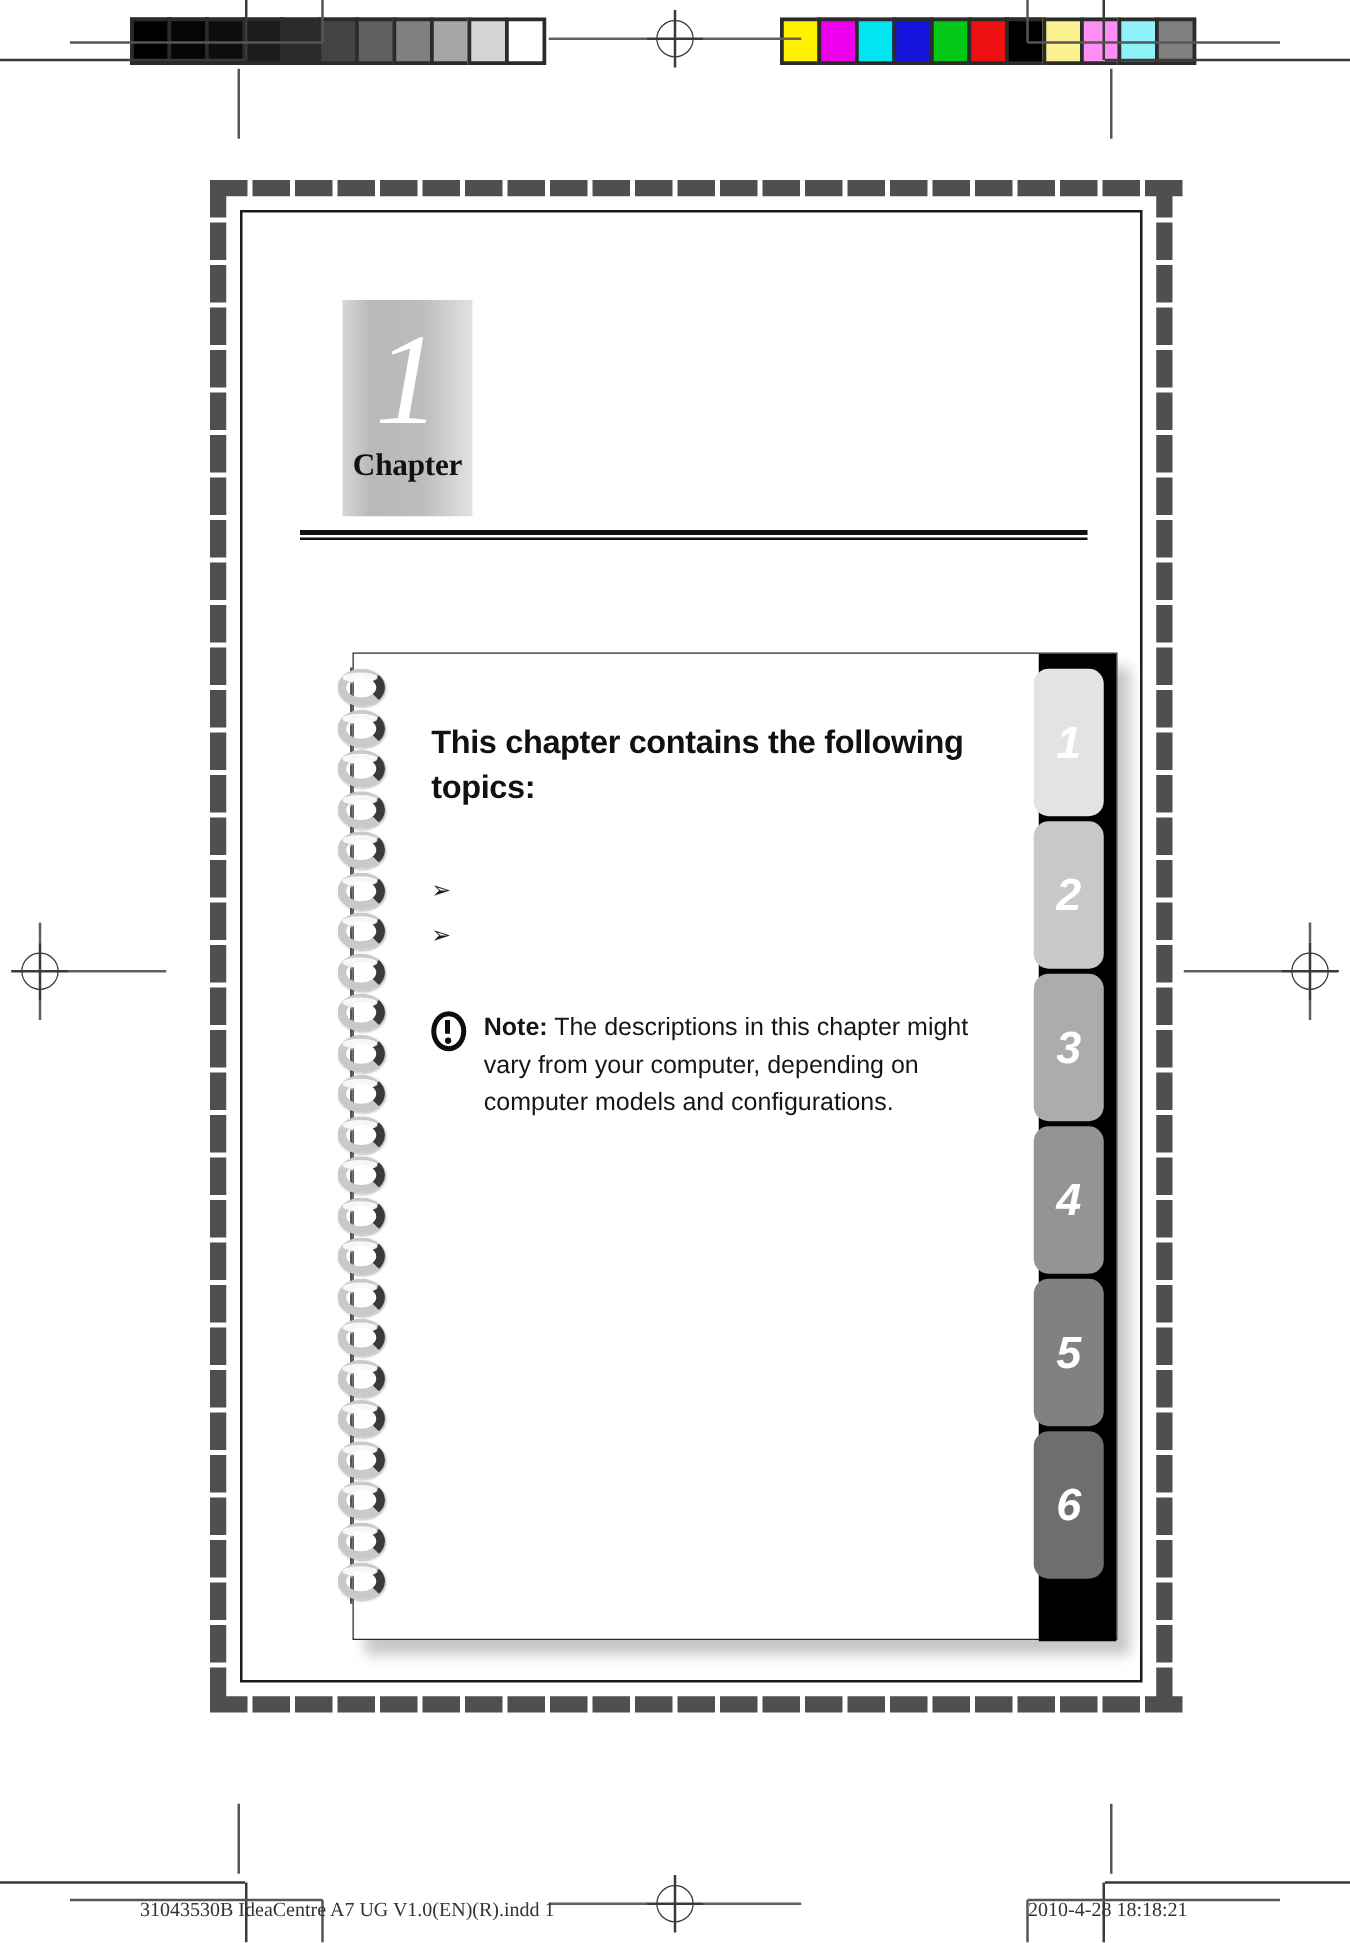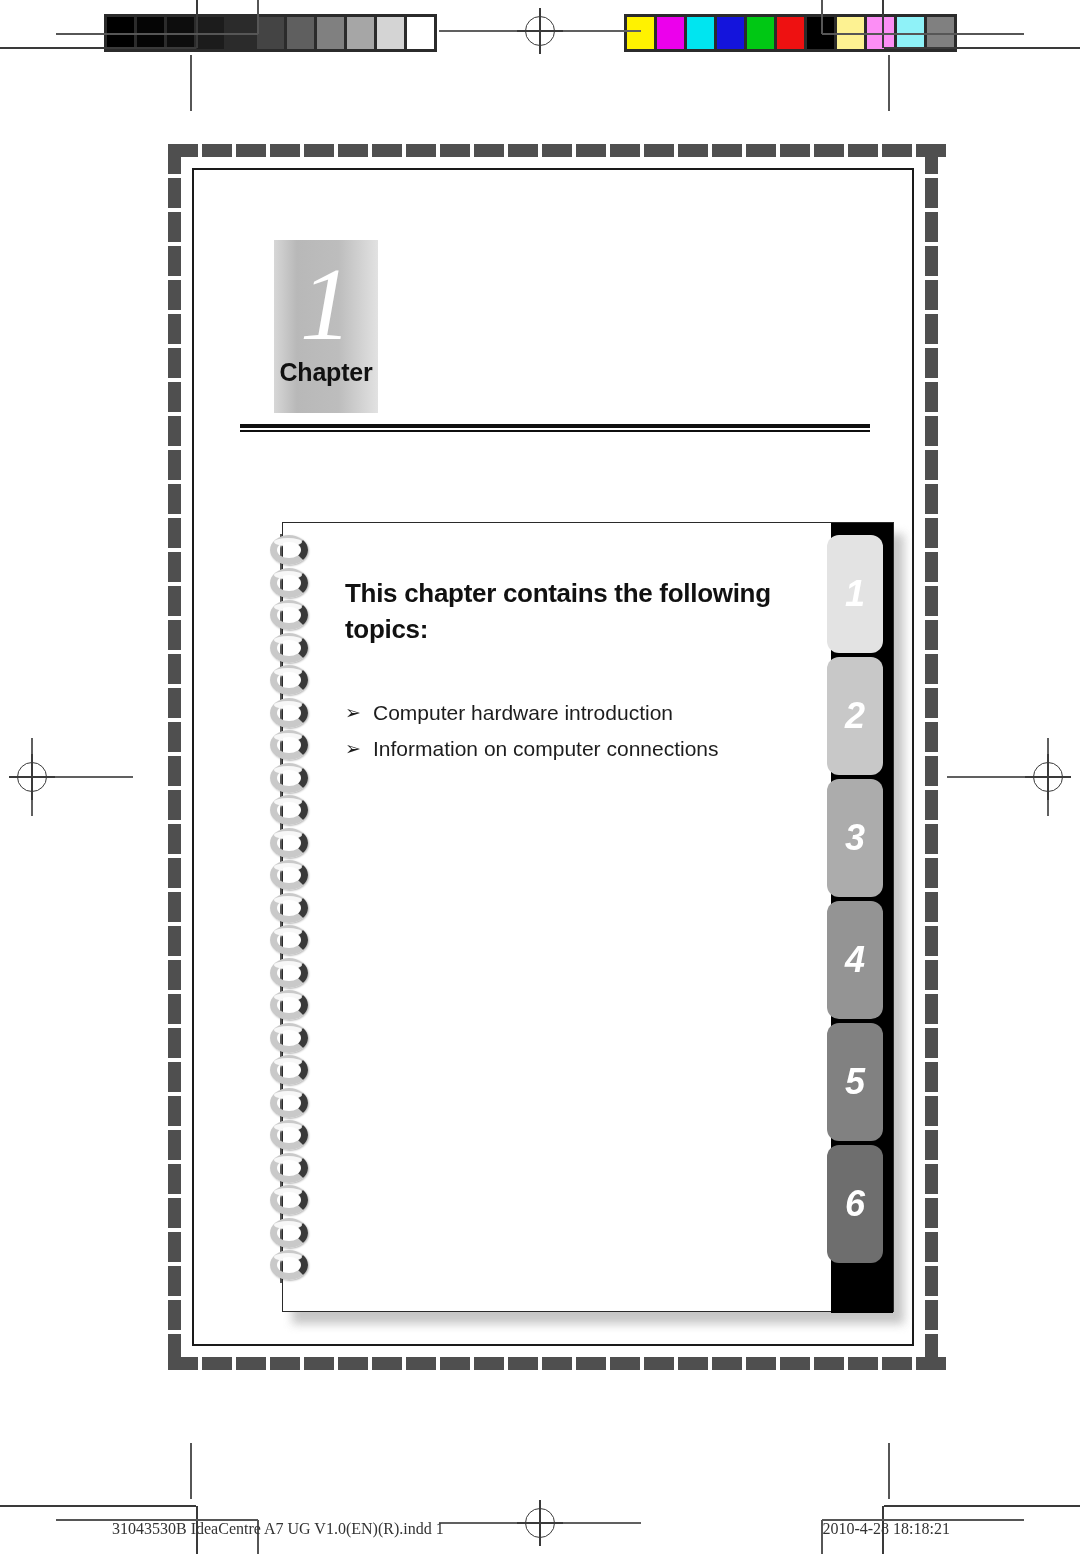--- a/index.html
+++ b/index.html
@@ -77,20 +77,21 @@
     line-height: 112px;
     color: #ffffff;
   }
   #chapter-word {
     position: absolute; left: 0; right: 0; bottom: 26px;
     text-align: center;
     font-size: 25px;
     font-weight: 700;
     color: #111111;
     letter-spacing: -0.2px;
+    font-family: Liberation Serif, serif;
   }
   #chapter-title {
     position: absolute;
     left: 202px; top: 180px;
     font-size: 38px;
     font-weight: 700;
     color: #0c0c0c;
     letter-spacing: -0.6px;
     white-space: nowrap;
   }
@@ -503,28 +504,36 @@
                 <span>6</span>
               </div>
             </div>
 
           <div id="card-content">
             <div id="contains-head">This chapter contains the following topics:</div>
 
             <div class="topic-list" id="topic-list">
                 <div class="topic">
                   <span class="bullet">➢</span>
-                  <span>Computer hardware introduction</span>
                 </div>
                 <div class="topic">
                   <span class="bullet">➢</span>
-                  <span>Information on computer connections</span>
                 </div>
               </div>
 
+            <div id="note-block">
+              <div id="note-icon">
+                <div class="oval"></div>
+                  <div class="bang"></div>
+                  <div class="dot"></div>
+              </div>
+              <div id="note-text">
+                <b>Note:</b><span> The descriptions in this chapter might vary from your computer, depending on computer models and configurations.</span>
+              </div>
+            </div>
           </div>
         </div>
         <div id="spiral">
             <div class="coil" style="top: 0px;">
               <div class="punch"></div>
               <div class="ring"></div>
               <div class="hl"></div>
             </div>
             <div class="coil" style="top: 32.5px;">
               <div class="punch"></div>

